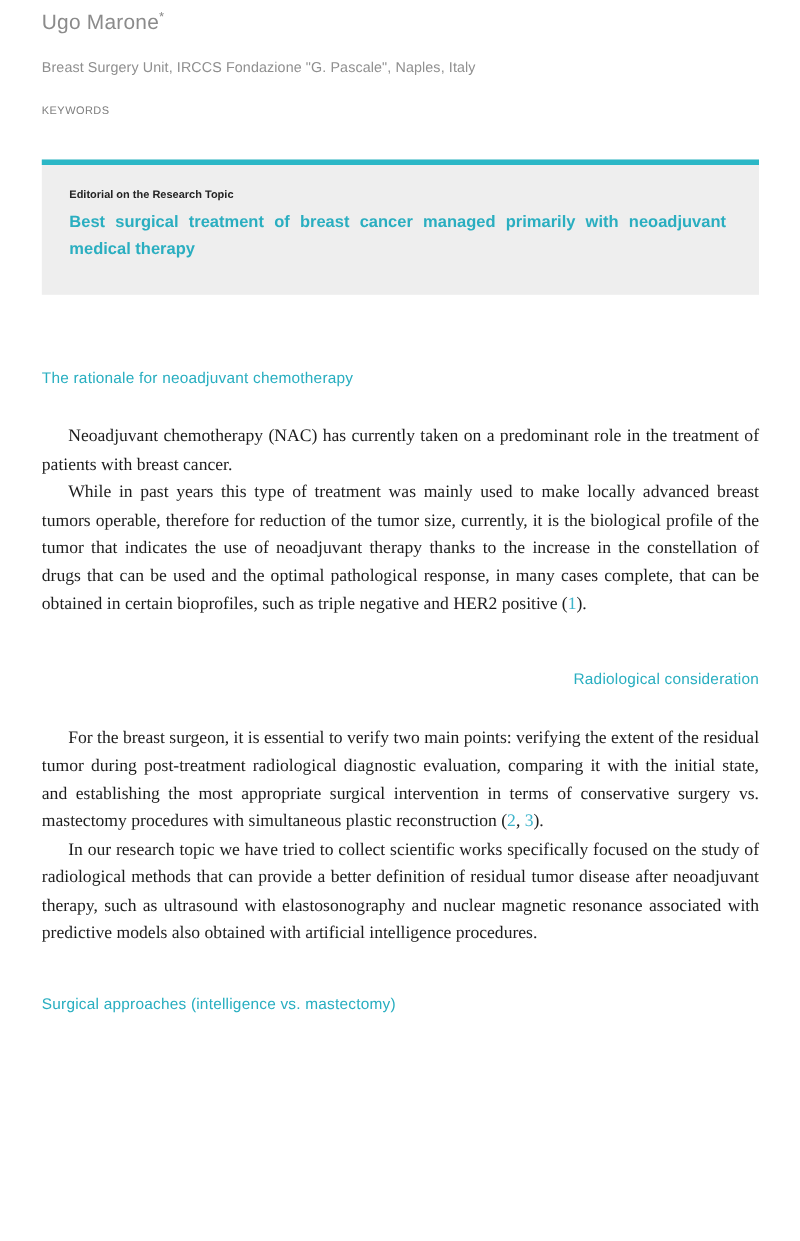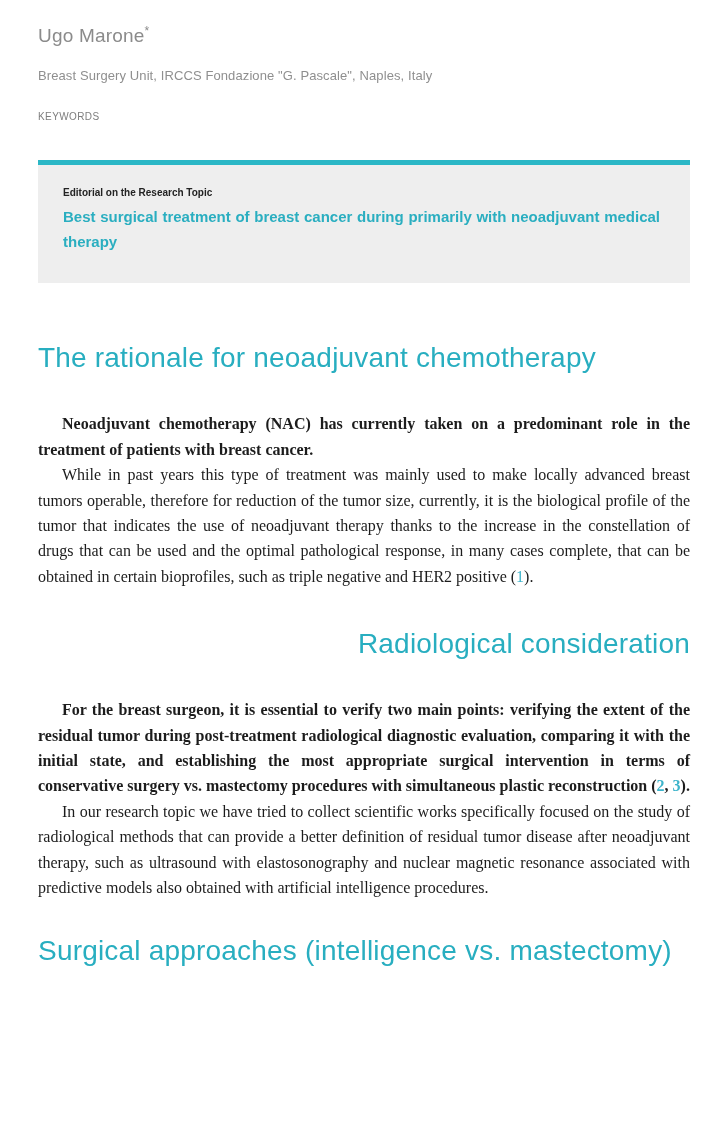--- a/index.html
+++ b/index.html
@@ -4,21 +4,21 @@
 <style>
   html, body { margin: 0; padding: 0; background: #ffffff; }
   body {
     width: 727px; height: 1128px; overflow: hidden;
     font-family: "Liberation Sans", sans-serif;
     -webkit-font-smoothing: antialiased;
   }
   .page {
     box-sizing: border-box;
     width: 727px; height: 876px;
-    padding: 24px 37px 0 38px;
+    padding: 8px 37px 0 38px;
   }
 
   
   .author {
     margin: 0; font-size: 19px; font-weight: 400;
     color: #8b8b8b; letter-spacing: 0.2px;
   }
   .author sup { font-size: 12px; color: #8b8b8b; }
   .affiliation {
     margin: 21px 0 0; font-size: 13px; font-weight: 400;
@@ -40,54 +40,54 @@
   .ed-label { font-size: 10px; font-weight: 700; color: #232323; }
   .topic-link {
     display: block; margin-top: 6px;
     font-size: 15px; font-weight: 700; color: #2aaec0;
     line-height: 25px; text-align: justify;
     text-decoration: none; cursor: pointer;
   }
 
   
   h2.section-h {
-    margin: 50px 0 0; font-size: 28px; font-weight: 400;
+    margin: 50px 0 0; font-size: 14px; font-weight: 400;
     color: #28aec0; letter-spacing: 0.2px; line-height: 30px;
   }
   h2.section-h.first { margin-top: 60px; }
   h2.section-h.second { margin-top: 40px; text-align: right; }
   h2.section-h.third { margin-top: 36px; }
 
   p.body {
     margin: 0; font-family: "Liberation Serif", serif;
     font-size: 16px; line-height: 25.4px; color: #1c1c1c;
     text-align: justify; text-indent: 24px;
   }
-  p.body.lead { margin-top: 38px; font-weight: bold; }
+  p.body.lead { margin-top: 26px; }
   a.cite { color: #3db4cb; text-decoration: none; cursor: pointer; }
 </style>
 </head>
 <body>
 
 <div class="page">
 
   <header>
     <h1 class="author"><span>Ugo Marone</span><sup>*</sup></h1>
 
     <p class="affiliation">Breast Surgery Unit, IRCCS Fondazione "G. Pascale", Naples, Italy</p>
 
     <div class="kw-label">KEYWORDS</div>
 
   </header>
 
   <section class="editorial-box">
     <div class="bar"></div>
     <div class="inner">
       <div class="ed-label">Editorial on the Research Topic</div>
-      <a class="topic-link">Best surgical treatment of breast cancer during primarily with neoadjuvant medical therapy</a>
+      <a class="topic-link">Best surgical treatment of breast cancer managed primarily with neoadjuvant medical therapy</a>
     </div>
   </section>
 
   <section>
     <h2 class="section-h first">The rationale for neoadjuvant chemotherapy</h2>
 
     <p class="body lead">Neoadjuvant chemotherapy (NAC) has currently taken on a predominant role in the treatment of patients with breast cancer.</p>
 
     <p class="body"><span>While in past years this type of treatment was mainly used to make locally advanced breast tumors operable, therefore for reduction of the tumor size, currently, it is the biological profile of the tumor that indicates the use of neoadjuvant therapy thanks to the increase in the constellation of drugs that can be used and the optimal pathological response, in many cases complete, that can be obtained in certain bioprofiles, such as triple negative and HER2 positive (</span><a class="cite">1</a><span>).</span></p>
   </section>

